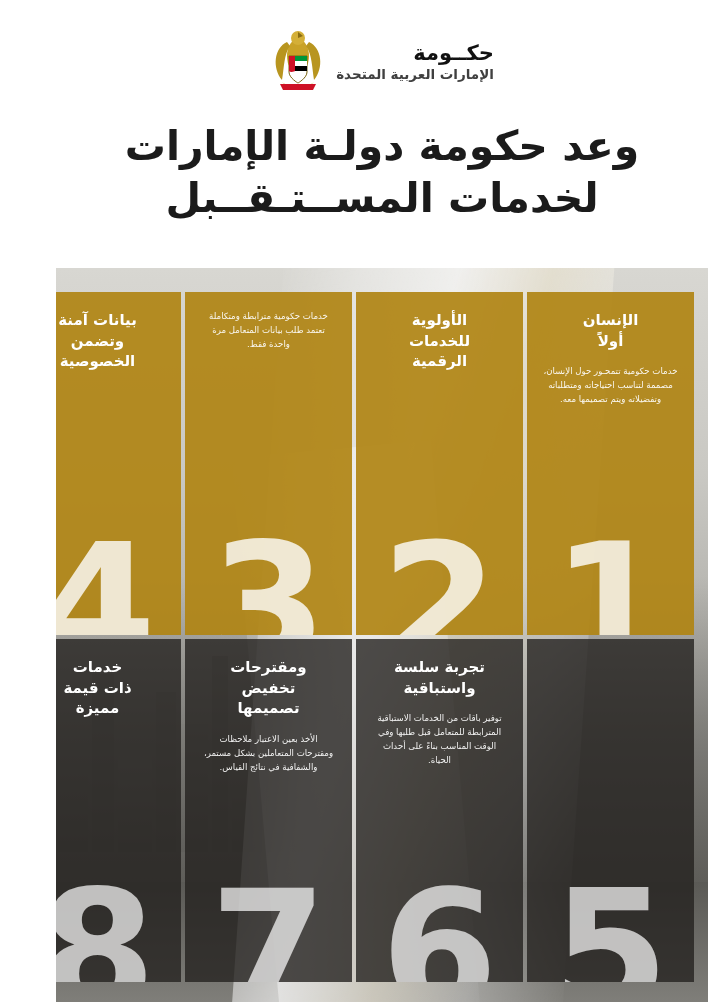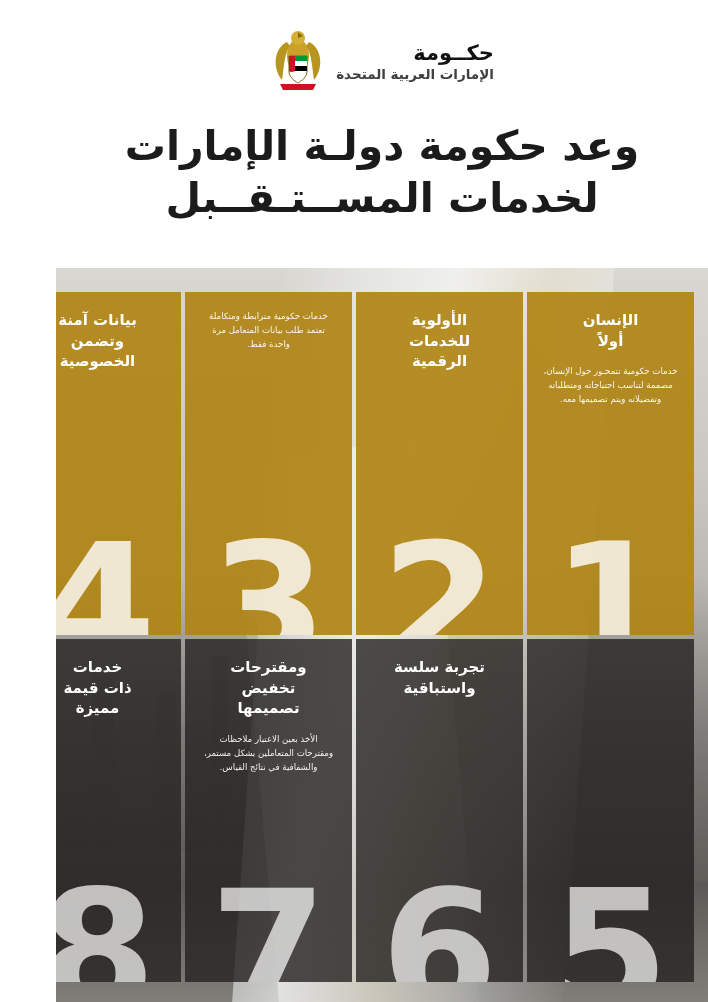--- a/index.html
+++ b/index.html
@@ -273,20 +273,21 @@
 
       <div class="panel dark">
         <div class="num">5</div>
       </div>
 
       <div class="panel dark">
         <h3>
           <span>تجربة سلسة</span><br>
           <span>واستباقية</span>
         </h3>
+        <p>توفير باقات من الخدمات الاستباقية المترابطة للمتعامل قبل طلبها وفي الوقت المناسب بناءً على أحداث الحياة.</p>
         <div class="num">6</div>
       </div>
 
       <div class="panel dark">
         <h3>
           <span>ومقترحات</span><br>
           <span>تخفيض</span><br>
           <span>تصميمها</span>
         </h3>
         <p>الأخذ بعين الاعتبار ملاحظات ومقترحات المتعاملين بشكل مستمر، والشفافية في نتائج القياس.</p>

